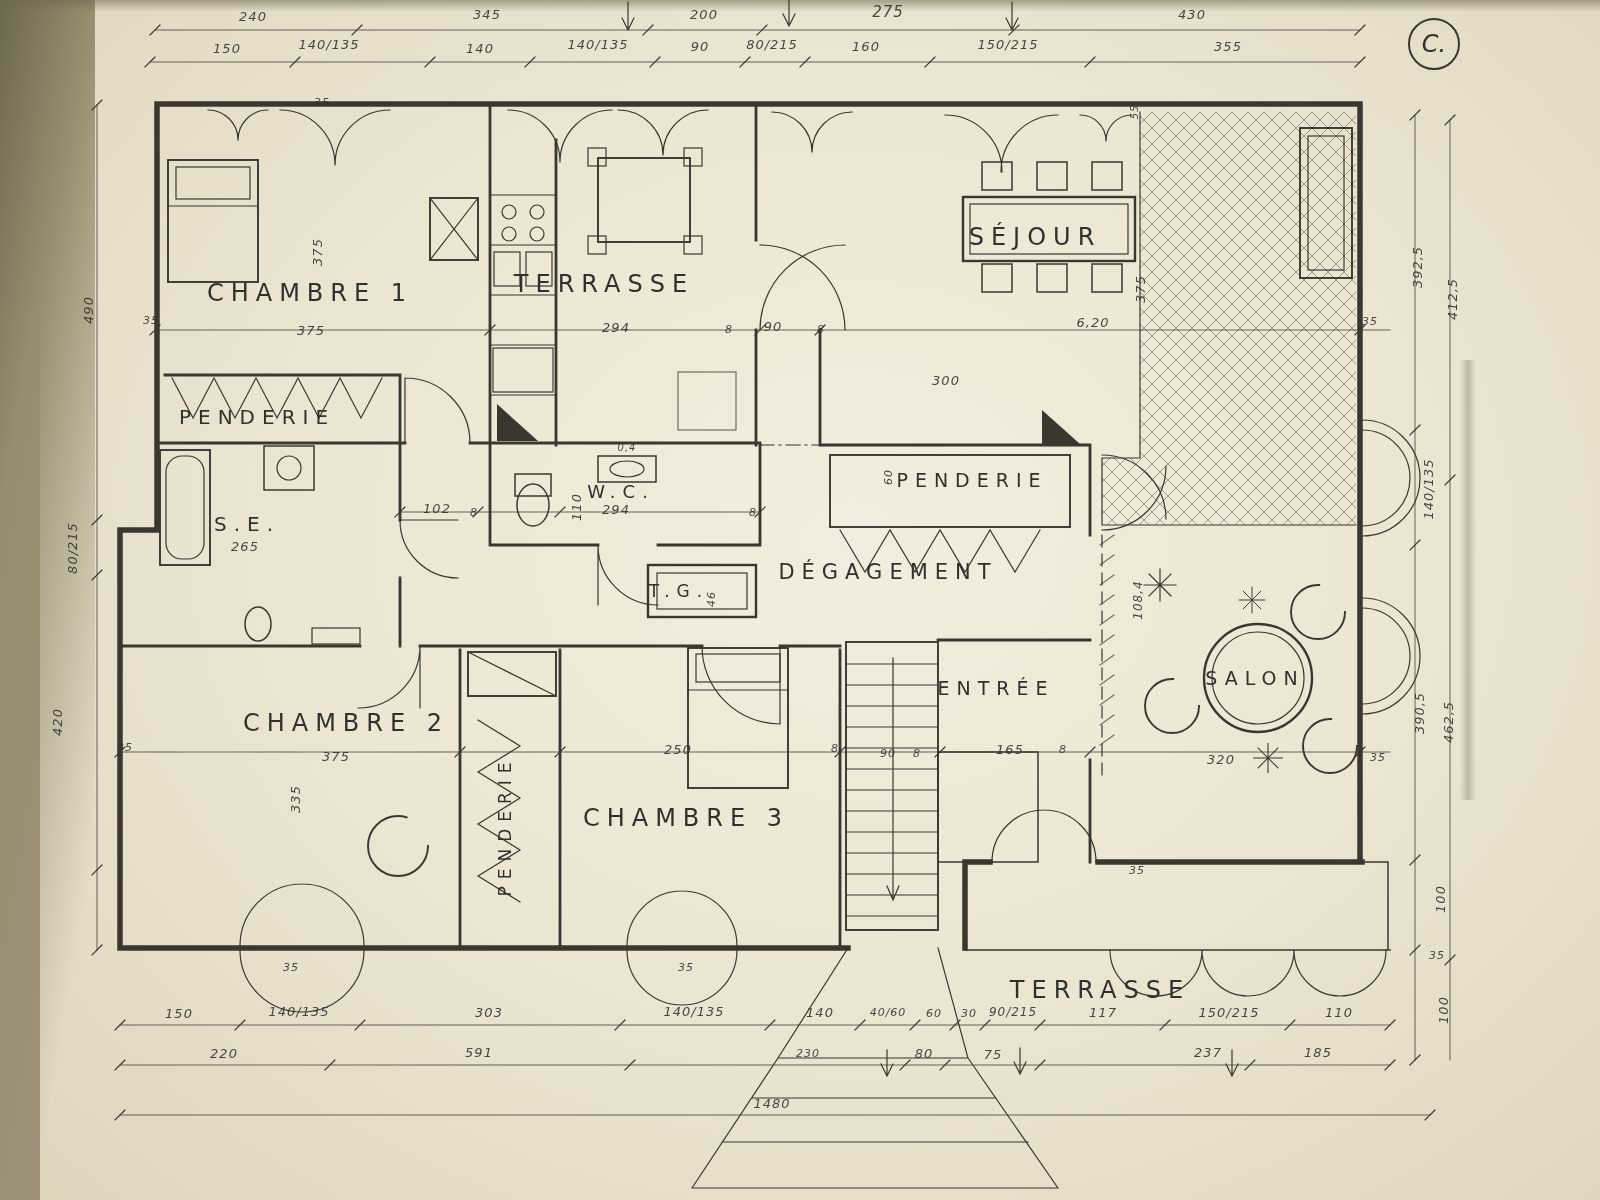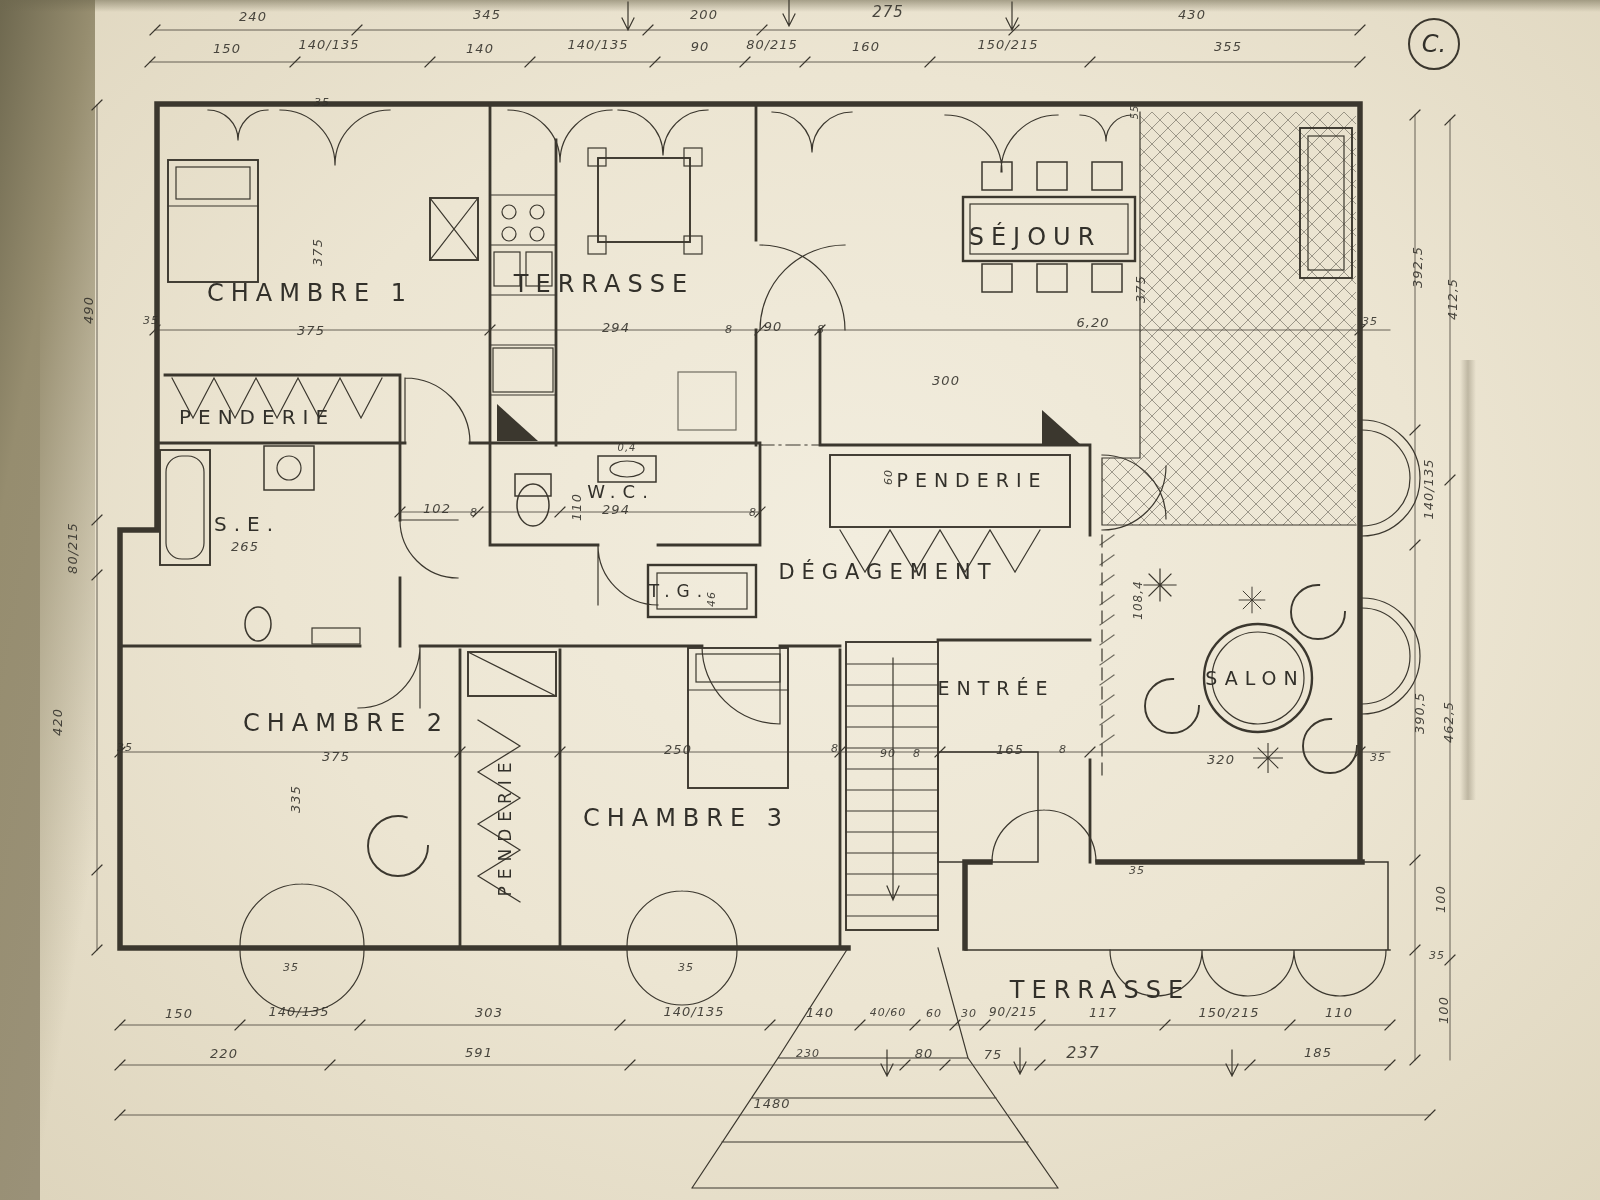--- a/index.html
+++ b/index.html
@@ -328,21 +328,21 @@
       <div class="ann dim" style="left: 969px; top: 1013px; font-size: 11px; transform: translate(-50%, -50%) rotate(0deg);">30</div>
       <div class="ann dim" style="left: 1013px; top: 1012px; font-size: 12px; transform: translate(-50%, -50%) rotate(0deg);">90/215</div>
       <div class="ann dim" style="left: 1103px; top: 1012px; font-size: 13px; transform: translate(-50%, -50%) rotate(0deg);">117</div>
       <div class="ann dim" style="left: 1229px; top: 1012px; font-size: 13px; transform: translate(-50%, -50%) rotate(0deg);">150/215</div>
       <div class="ann dim" style="left: 1339px; top: 1012px; font-size: 13px; transform: translate(-50%, -50%) rotate(0deg);">110</div>
       <div class="ann dim" style="left: 224px; top: 1053px; font-size: 13px; transform: translate(-50%, -50%) rotate(0deg);">220</div>
       <div class="ann dim" style="left: 479px; top: 1052px; font-size: 13px; transform: translate(-50%, -50%) rotate(0deg);">591</div>
       <div class="ann dim" style="left: 808px; top: 1053px; font-size: 11px; transform: translate(-50%, -50%) rotate(0deg);">230</div>
       <div class="ann dim" style="left: 924px; top: 1053px; font-size: 13px; transform: translate(-50%, -50%) rotate(0deg);">80</div>
       <div class="ann dim" style="left: 993px; top: 1054px; font-size: 13px; transform: translate(-50%, -50%) rotate(0deg);">75</div>
-      <div class="ann dim" style="left: 1083px; top: 1052px; font-size: 16px; transform: translate(-50%, -50%) rotate(0deg);">237</div>
+      <div class="ann dim" style="left: 1208px; top: 1052px; font-size: 13px; transform: translate(-50%, -50%) rotate(0deg);">237</div>
       <div class="ann dim" style="left: 1318px; top: 1052px; font-size: 13px; transform: translate(-50%, -50%) rotate(0deg);">185</div>
       <div class="ann dim" style="left: 772px; top: 1103px; font-size: 13px; transform: translate(-50%, -50%) rotate(0deg);">1480</div>
     </div>
 
   <div class="corner-mark">
     <span>C.</span>
   </div>
 </div>
 
 </body></html>

